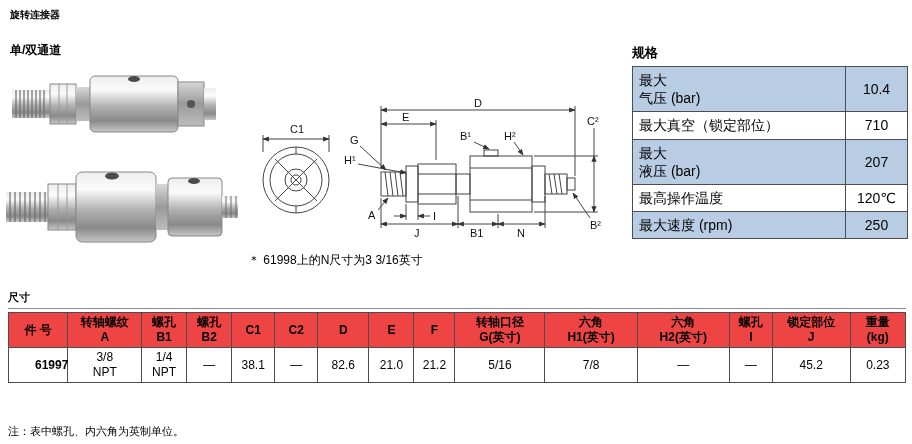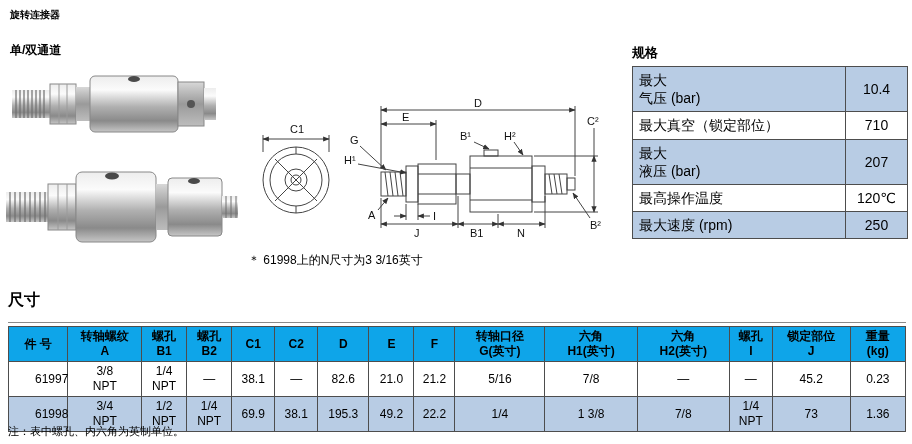--- a/index.html
+++ b/index.html
@@ -17,25 +17,25 @@
 
   .spec { position:absolute; left:632px; top:44px; width:276px; }
   .spec-heading { font-size:13px; font-weight:bold; margin-bottom:4px; }
   table.spec-table { width:100%; border-collapse:collapse; font-size:14px; }
   .spec-table th, .spec-table td { border:1px solid #4d4d4d; padding:4px 6px; }
   .spec-table th { text-align:left; font-weight:normal; white-space:pre-line; line-height:1.3; }
   .spec-table td.val { width:62px; text-align:center; }
   tr.hl { background:#b8cce4; }
 
   .dim-section { position:absolute; left:8px; top:290px; width:898px; }
-  .dim-heading { font-size:16px; font-weight:bold; border-bottom:1px solid #8a8a8a; padding-bottom:11px; margin-bottom:3px; }
+  .dim-heading { font-size:11px; font-weight:bold; border-bottom:1px solid #8a8a8a; padding-bottom:3px; margin-bottom:3px; }
   table.dim-table { width:898px; border-collapse:collapse; font-size:12px; table-layout:fixed; }
   .dim-table th, .dim-table td { border:1px solid #4d4d4d; padding:2px 1px; text-align:center; vertical-align:middle; white-space:pre-line; line-height:1.25; }
-  .dim-table thead tr { background:#0ea5e9; }
-  .dim-table td.part { font-weight:normal;padding-left:26px; }
+  .dim-table thead tr { background:#ef4444; }
+  .dim-table td.part { font-weight:bold;padding-left:26px; }
 
   .footer-note { position:absolute; left:8px; top:424px; font-size:11px; }
 
   svg text { font-family:"Liberation Sans","DejaVu Sans",sans-serif; font-size:11px; fill:#111; }
 </style>
 </head>
 <body>
 
 <div class="page">
 
@@ -290,40 +290,19 @@
           <td>82.6</td>
           <td>21.0</td>
           <td>21.2</td>
           <td>5/16</td>
           <td>7/8</td>
           <td>—</td>
           <td>—</td>
           <td>45.2</td>
           <td>0.23</td>
         </tr>
-        <tr class="hl">
-          <td class="part">61998</td>
-          <td>3/4
-NPT</td>
-          <td>1/2
-NPT</td>
-          <td>1/4
-NPT</td>
-          <td>69.9</td>
-          <td>38.1</td>
-          <td>195.3</td>
-          <td>49.2</td>
-          <td>22.2</td>
-          <td>1/4</td>
-          <td>1 3/8</td>
-          <td>7/8</td>
-          <td>1/4
-NPT</td>
-          <td>73</td>
-          <td>1.36</td>
-        </tr>
       </tbody>
     </table>
   </div>
 
   <div class="footer-note">注：表中螺孔、内六角为英制单位。</div>
 
 </div>
 
 </body></html>

